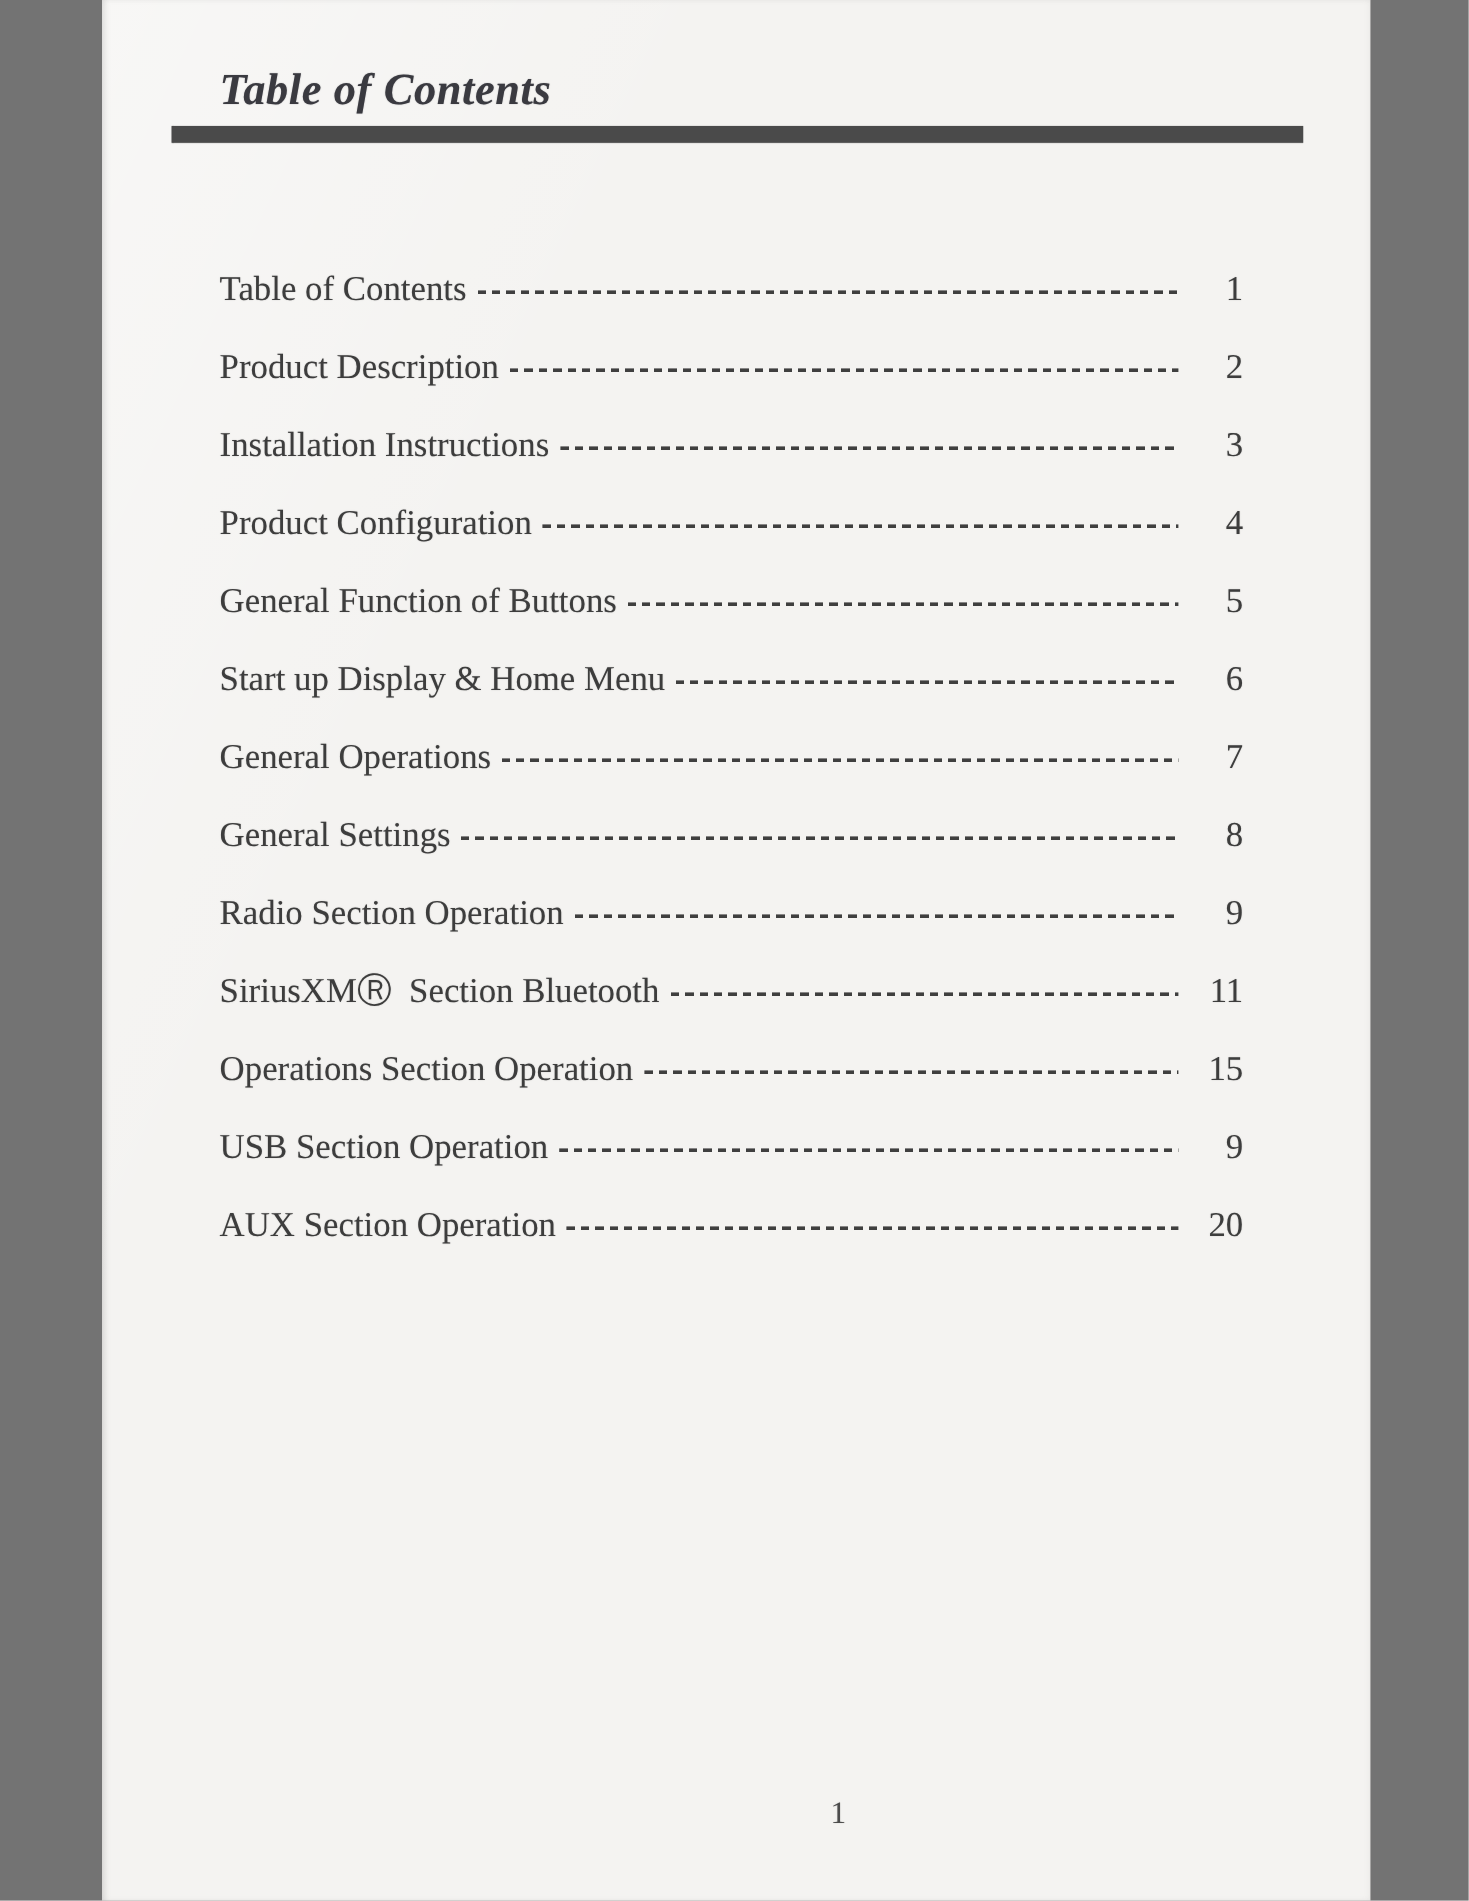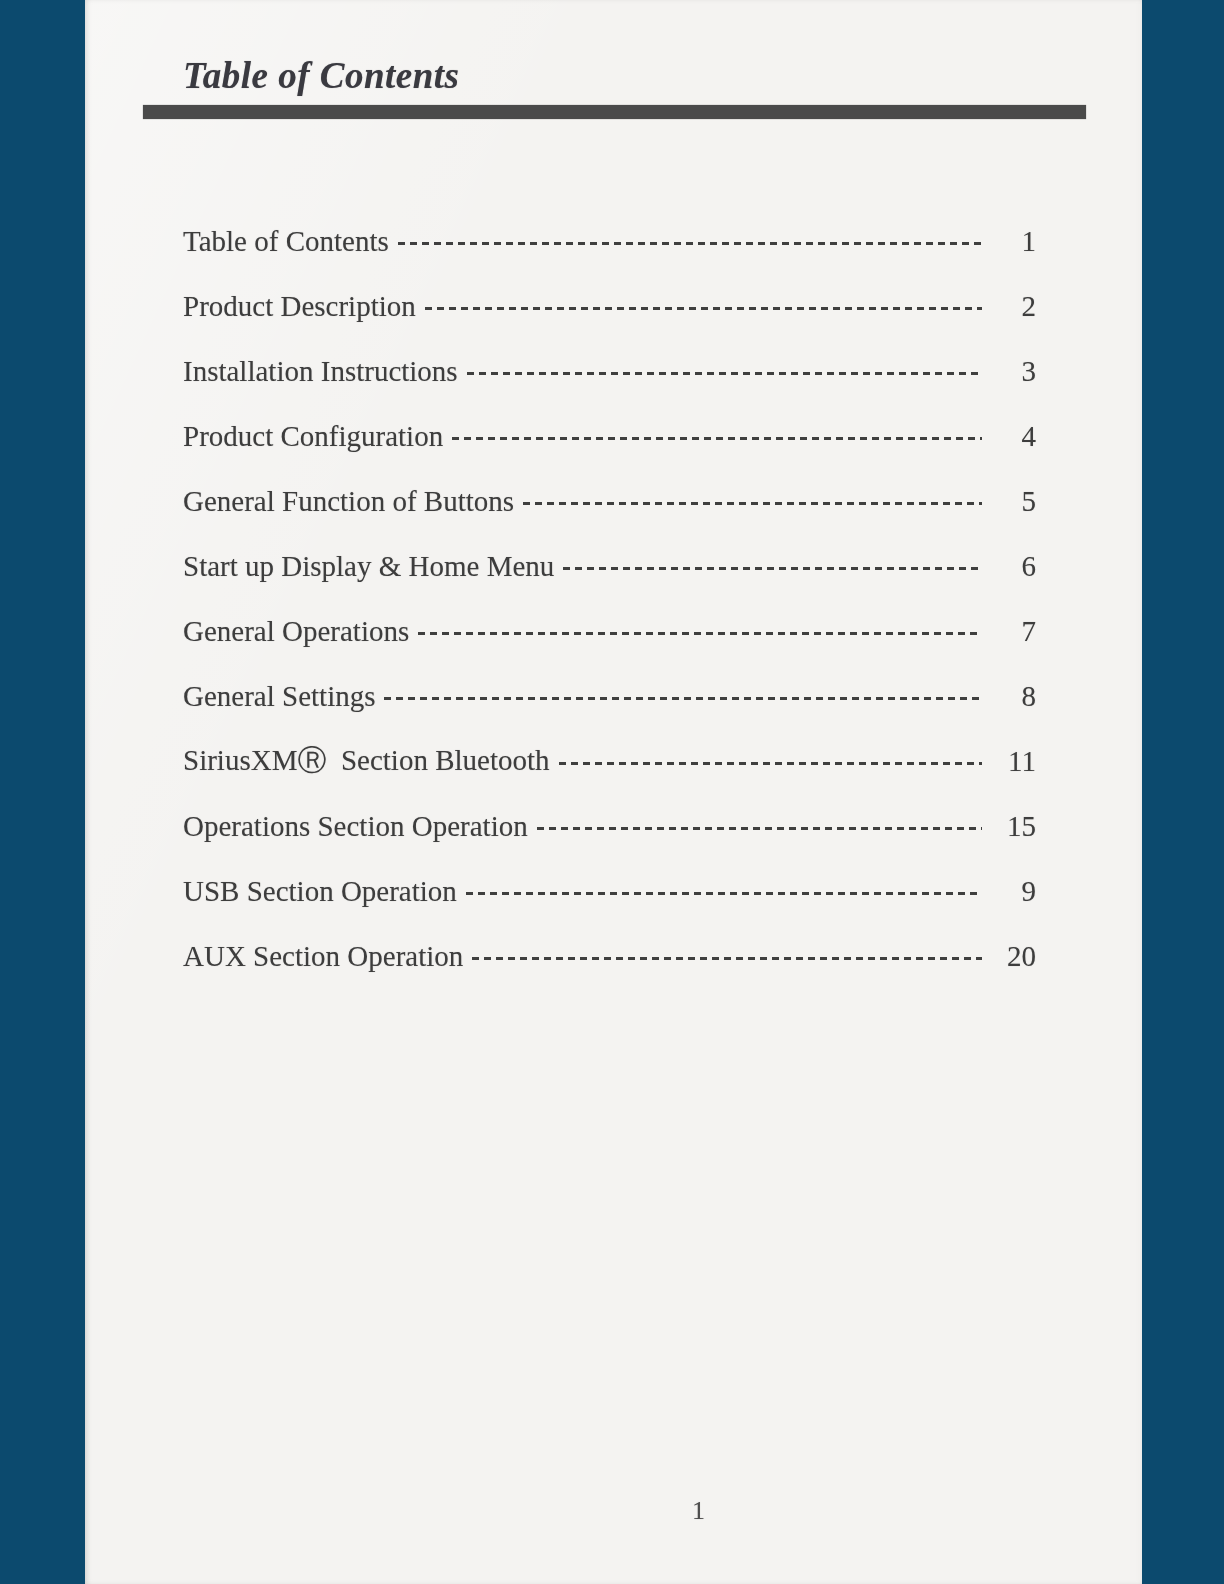--- a/index.html
+++ b/index.html
@@ -7,21 +7,21 @@
     padding: 0;
     background: #ffffff;
     width: 1224px;
     height: 1584px;
     overflow: hidden;
   }
   .canvas {
     position: relative;
     width: 1224px;
     height: 1584px;
-    background: #0c4a6e;
+    background: #737373;
   }
   
   .page {
     position: absolute;
     left: 85px;
     top: 0;
     width: 1057px;
     height: 1584px;
     background:
       linear-gradient(115deg, rgba(255,255,255,0.35) 0%, rgba(255,255,255,0) 30%),
@@ -151,20 +151,25 @@
     <span class="toc-leader"></span>
     <span class="toc-page">7</span>
   </div>
 
   <div class="toc-row">
     <span class="toc-label">General Settings</span>
     <span class="toc-leader"></span>
     <span class="toc-page">8</span>
   </div>
 
+  <div class="toc-row">
+    <span class="toc-label">Radio Section Operation</span>
+    <span class="toc-leader"></span>
+    <span class="toc-page">9</span>
+  </div>
 
   <div class="toc-row">
     <span class="toc-label">SiriusXMⓇ  Section Bluetooth</span>
     <span class="toc-leader"></span>
     <span class="toc-page">11</span>
   </div>
 
   <div class="toc-row">
     <span class="toc-label">Operations Section Operation</span>
     <span class="toc-leader"></span>

